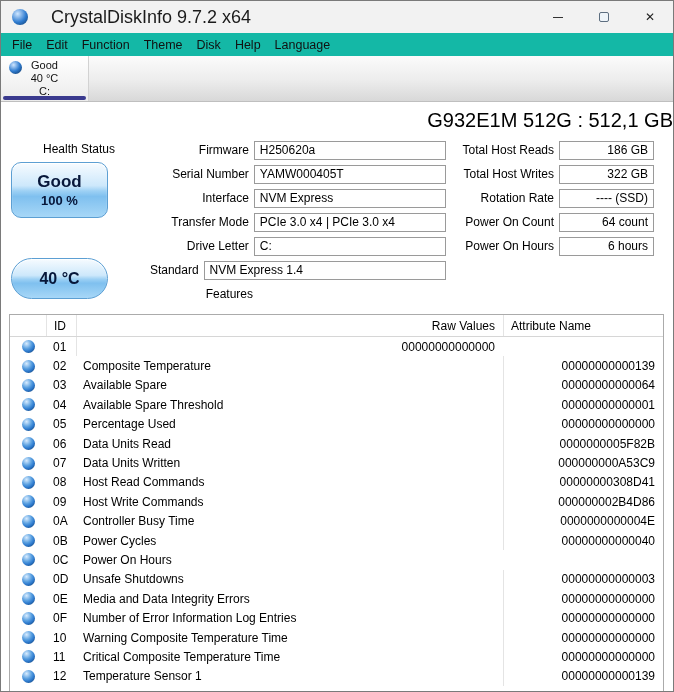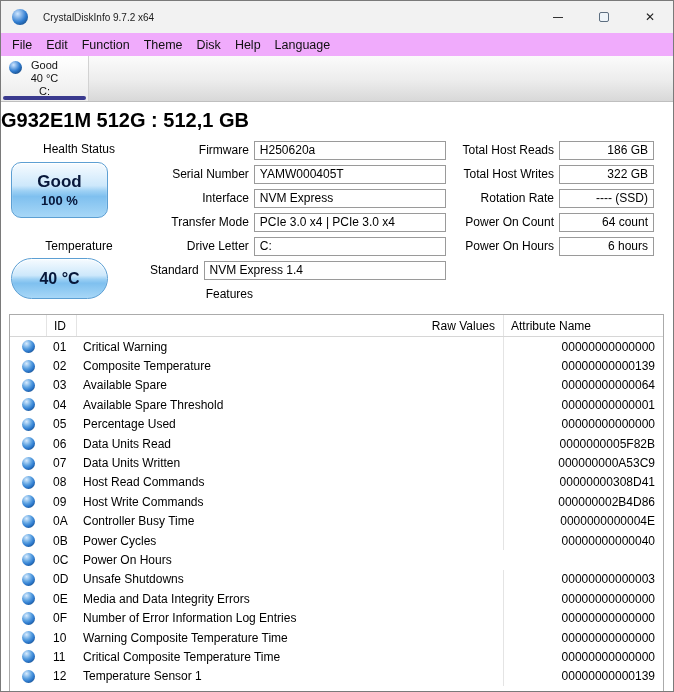--- a/index.html
+++ b/index.html
@@ -4,45 +4,45 @@
 <style>
   *{box-sizing:border-box;margin:0;padding:0}
   html,body{width:674px;height:692px}
   body{font-family:"Liberation Sans",sans-serif;font-size:12px;color:#000;background:#fff}
   .window{position:relative;width:674px;height:692px;background:#fff;border:1px solid #7a7a7a;overflow:hidden}
 
   
   .titlebar{position:absolute;top:0;left:0;right:0;height:32px;background:#f2f2f2;display:flex;align-items:center}
   .app-icon{width:16px;height:16px;margin-left:11px;border-radius:50%;
     background:radial-gradient(circle at 35% 30%,#cfe6ff,var(--status-good-blue,#2f7cd0) 55%,#14457e 90%);flex:0 0 auto}
-  .title-text{margin-left:15px;font-size:10px;color:#1b1b1b;white-space:nowrap}
+  .title-text{margin-left:23px;font-size:18px;color:#1b1b1b;white-space:nowrap}
   .caption-buttons{margin-left:auto;display:flex;height:100%}
   .caption-btn{width:46px;height:100%;display:flex;align-items:center;justify-content:center;color:#333;cursor:default}
   .glyph-min{width:10px;height:1px;background:#333}
   .glyph-max{width:10px;height:10px;border:1px solid #5d6e80;border-radius:2px;background:#eef4f9}
   .glyph-close{font-size:12px;color:#222;line-height:1}
 
   
-  .menubar{position:absolute;top:32px;left:0;right:0;height:23px;background:#f0abfc;display:flex;align-items:center;padding-left:4px}
+  .menubar{position:absolute;top:32px;left:0;right:0;height:23px;background:#14b8a6;display:flex;align-items:center;padding-left:4px}
   .menu-item{padding:3px 7px;font-size:12.5px;color:#111;white-space:nowrap;cursor:default}
 
   
   .tabstrip{position:absolute;top:55px;left:0;right:0;height:46px;
     background:linear-gradient(180deg,#fbfbfb 0%,#ececec 55%,#d8d8d8 100%);border-bottom:1px solid #bfbfbf}
   .drive-tab{position:absolute;left:0;top:0;width:88px;height:45px;background:linear-gradient(180deg,#ffffff,#ebebeb);
     border-right:1px solid #d2d2d2;cursor:default}
   .tab-disk-icon{position:absolute;left:8px;top:5px;width:13px;height:13px;border-radius:50%;
     background:radial-gradient(circle at 35% 30%,#cfe6ff,var(--status-good-blue,#2f7cd0) 50%,#123f73 88%)}
   .tab-lines{position:absolute;left:0;right:0;top:3px;text-align:center;font-size:11px;line-height:13px;color:#111}
   .tab-underline{position:absolute;left:2px;right:2px;bottom:1px;height:4px;border-radius:2px;
     background:var(--accent,#3a3a8e)}
 
   
   .content{position:absolute;top:101px;left:0;right:0;bottom:0;background:#fff}
-  .drive-title{position:absolute;top:7px;left:0;right:0;text-align:left;font-size:20px;font-weight:bold;color:#000}
+  .drive-title{position:absolute;top:7px;left:0;right:0;text-align:right;font-size:20px;font-weight:normal;color:#000}
 
   
   .panel-label{position:absolute;left:8px;width:140px;text-align:center;font-size:12px;color:#000}
   .health-label{top:40px}
   .temp-label{top:137px}
   .status-btn{position:absolute;left:10px;width:97px;display:flex;flex-direction:column;align-items:center;justify-content:center;
     background:linear-gradient(180deg,#f6fbff 0%,#cde8fb 42%,#9cd0f4 52%,#7fc0ef 62%,#a7d7f7 100%);
     border:1px solid #5c9fd3;box-shadow:inset 0 1px 1px #fff;color:#07173a;cursor:pointer}
   .health-btn{top:60px;height:56px;border-radius:10px}
   .health-status{font-size:17px;font-weight:bold;line-height:20px}
@@ -126,21 +126,20 @@
 
   <div class="content">
     <div class="drive-title">G932E1M 512G : 512,1 GB</div>
 
     <div class="panel-label health-label">Health Status</div>
     <div class="status-btn health-btn">
       <span class="health-status">Good</span>
       <span class="health-percent">100 %</span>
     </div>
 
-    <div class="panel-label temp-label">Temperature</div>
     <div class="status-btn temp-btn">
       <span>40 °C</span>
     </div>
 
     <div class="fields drive-details">
         <div class="field">
     <span class="field-label">Firmware</span>
     <span class="field-box">H250620a</span>
   </div>
         <div class="field">
@@ -196,21 +195,20 @@
         <span class="hc hc-id sep">ID</span>
         <span class="hc hc-raw sep">Raw Values</span>
         <span class="hc hc-name sep">Attribute Name</span>
       </div>
       <div class="tbody">
           <div class="attr-row">
     <span class="cell-dot">
       <span class="status-dot"></span>
     </span>
     <span class="cell-id">01</span>
-    <span class="cell-name">Critical Warning</span>
     <span class="cell-raw">00000000000000</span>
   </div>
           <div class="attr-row">
     <span class="cell-dot">
       <span class="status-dot"></span>
     </span>
     <span class="cell-id">02</span>
     <span class="cell-name">Composite Temperature</span>
     <span class="cell-raw">00000000000139</span>
   </div>

